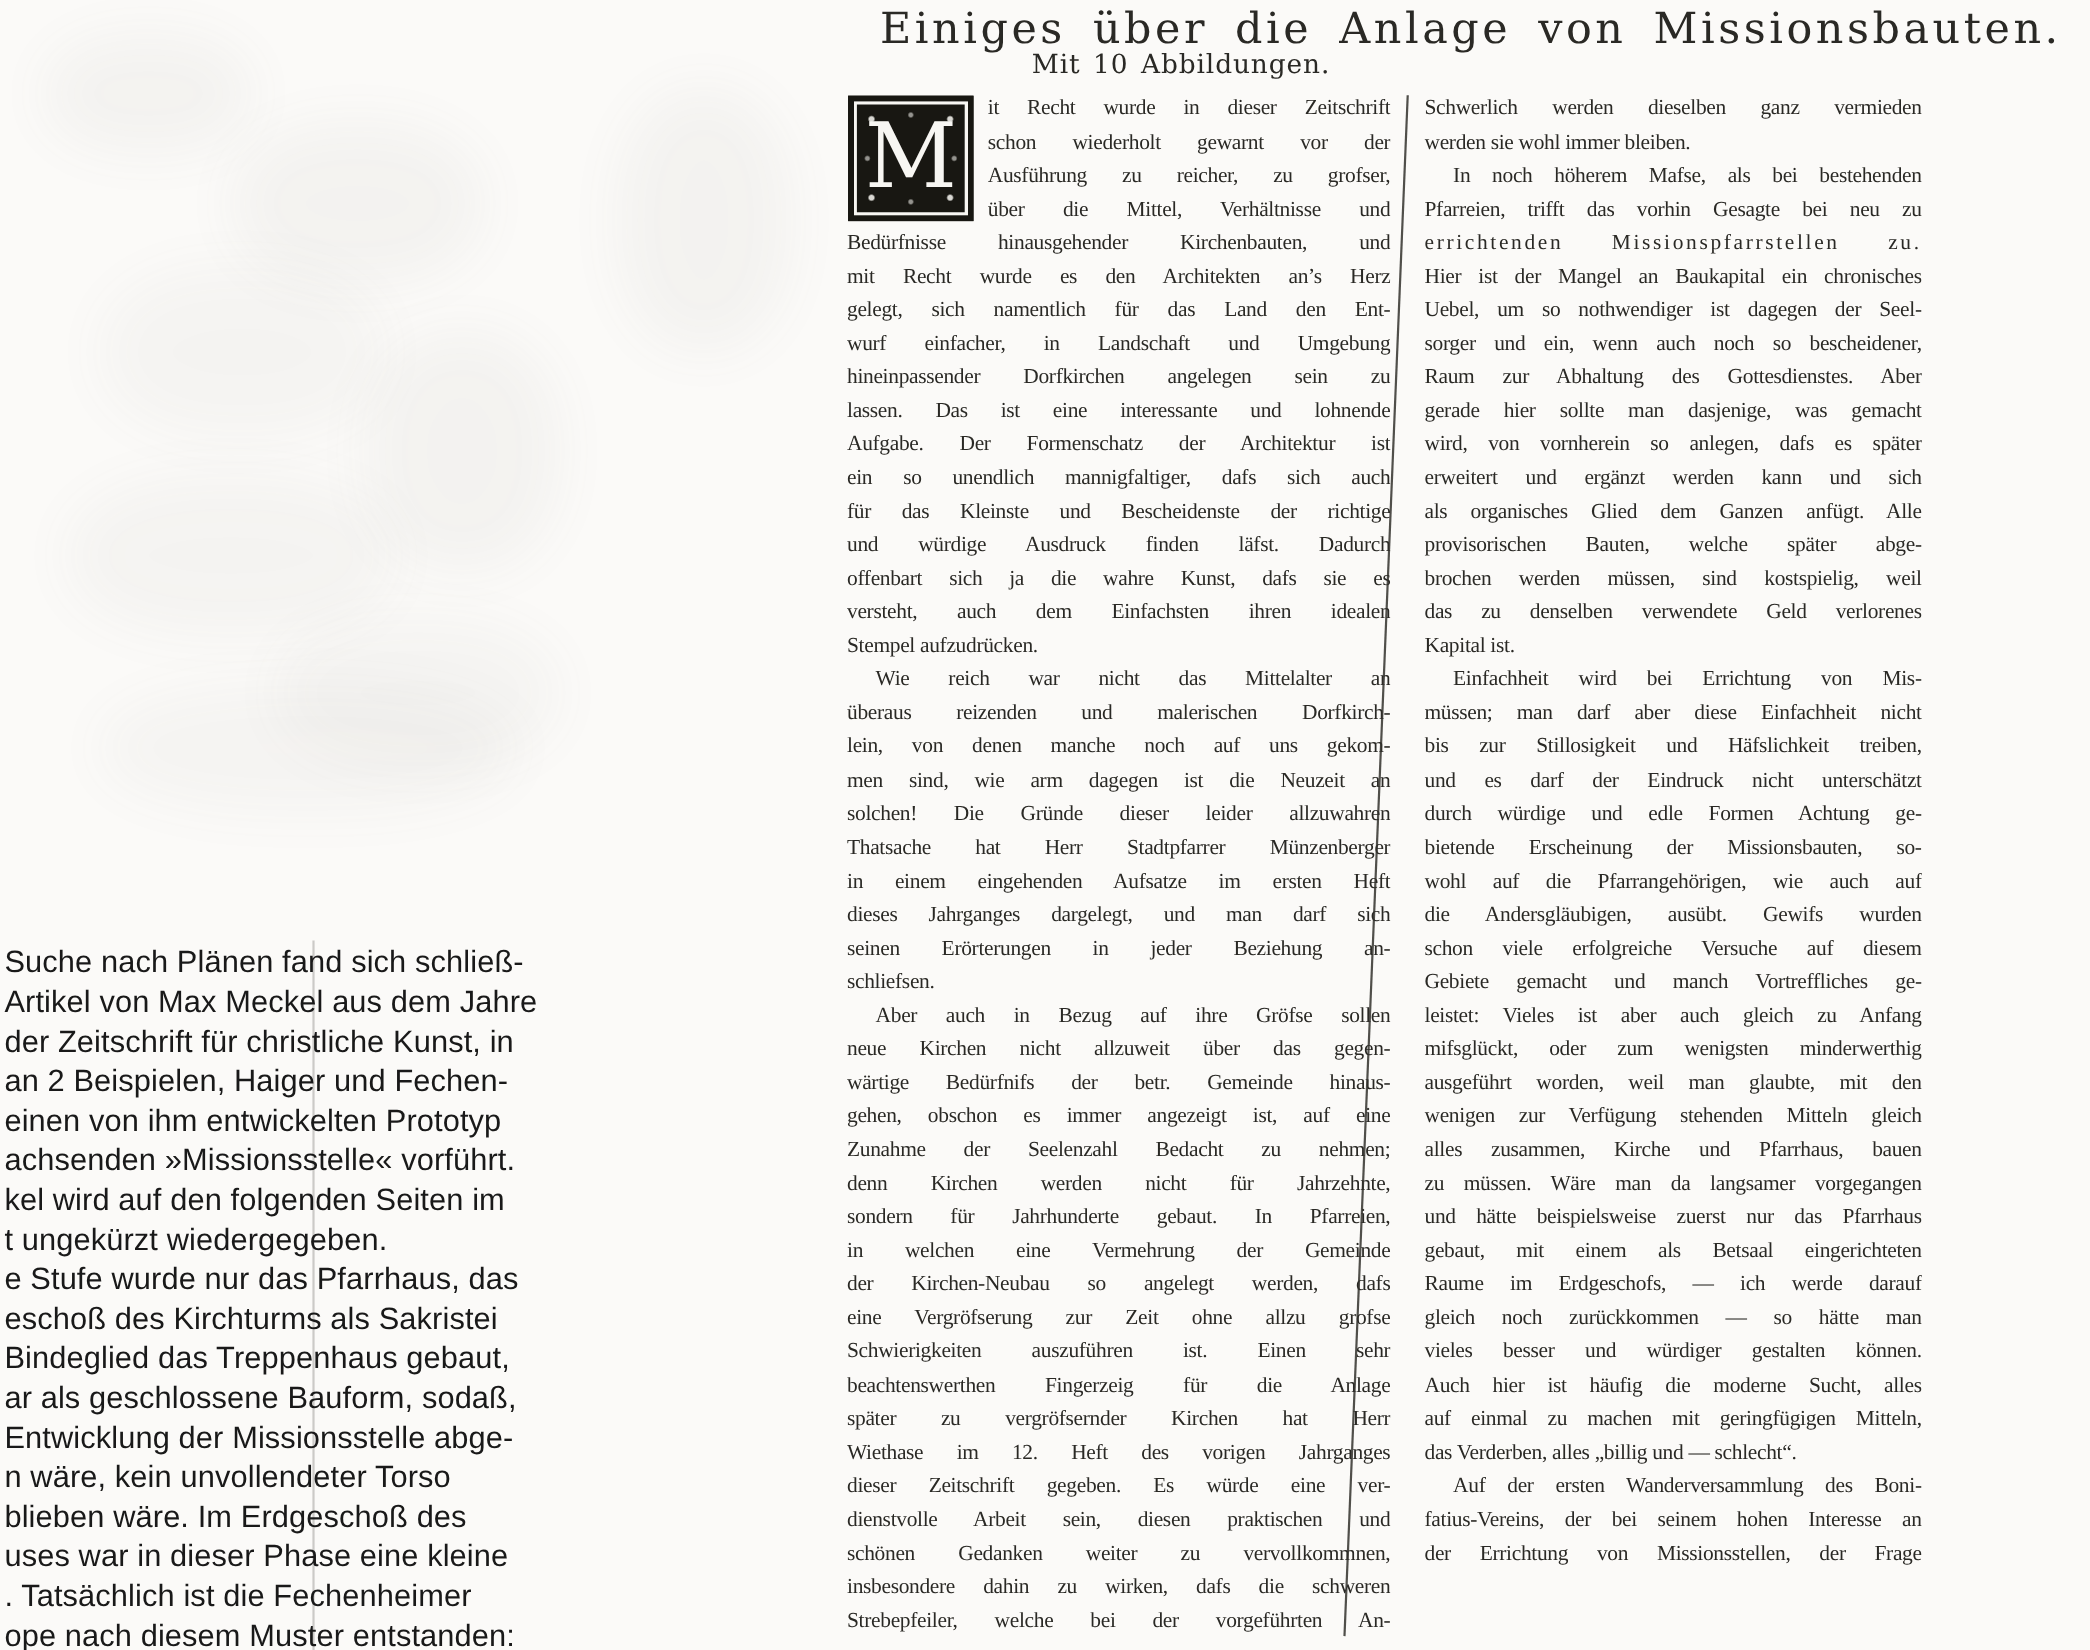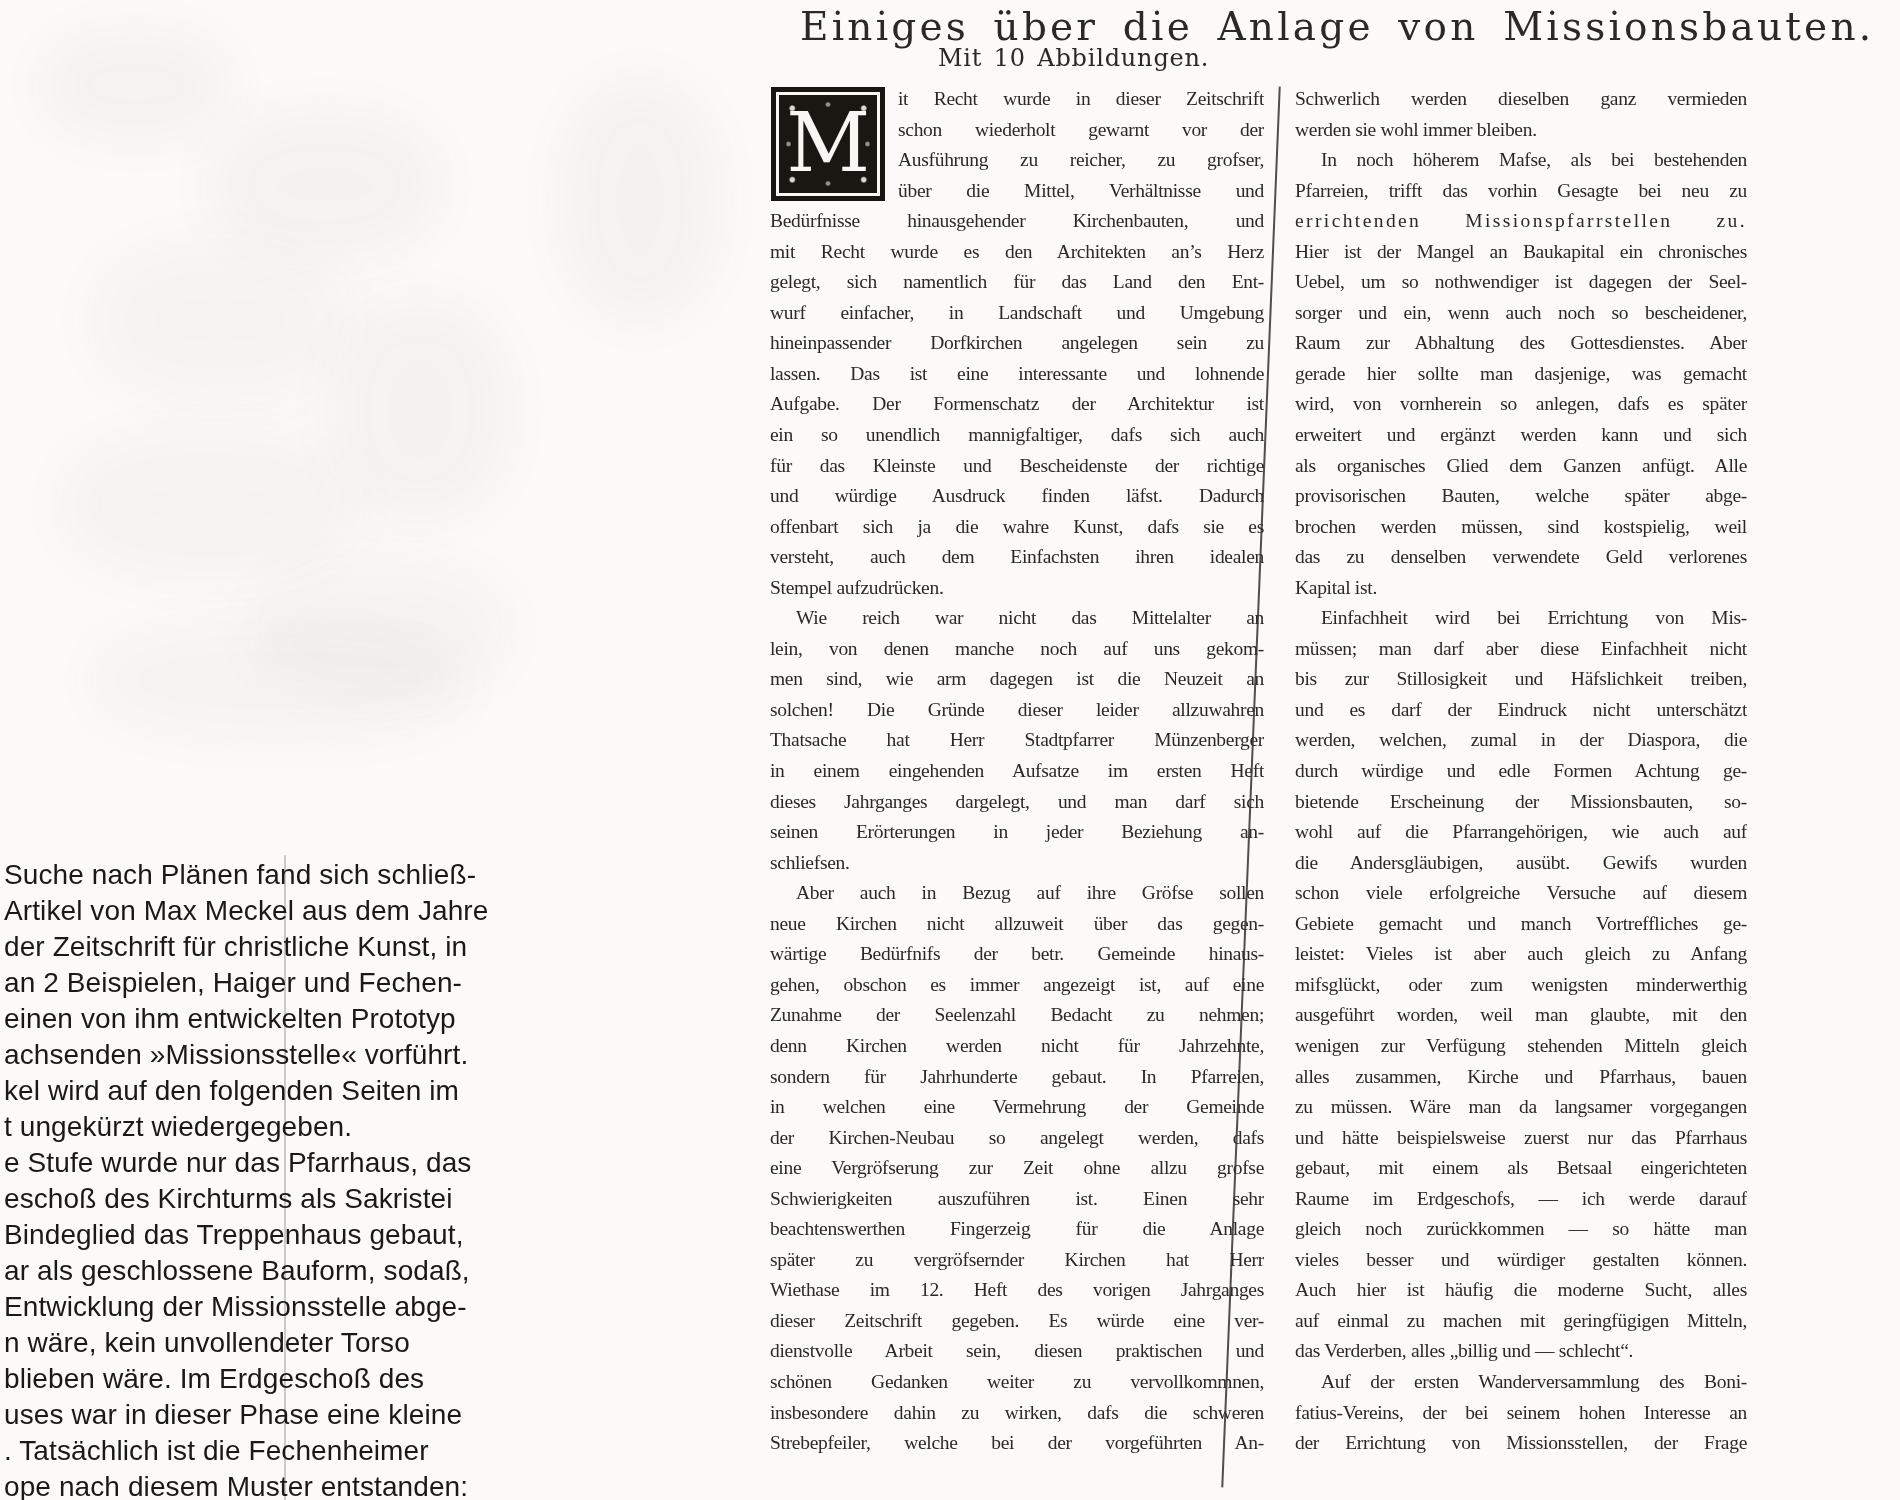--- a/index.html
+++ b/index.html
@@ -122,20 +122,21 @@
       <div class="tl">hineinpassender Dorfkirchen angelegen sein zu</div>
       <div class="tl">lassen. Das ist eine interessante und lohnende</div>
       <div class="tl">Aufgabe. Der Formenschatz der Architektur ist</div>
       <div class="tl">ein so unendlich mannigfaltiger, dafs sich auch</div>
       <div class="tl">für das Kleinste und Bescheidenste der richtige</div>
       <div class="tl">und würdige Ausdruck finden läfst. Dadurch</div>
       <div class="tl">offenbart sich ja die wahre Kunst, dafs sie es</div>
       <div class="tl">versteht, auch dem Einfachsten ihren idealen</div>
       <div class="tl e">Stempel aufzudrücken.</div>
       <div class="tl p">Wie reich war nicht das Mittelalter an</div>
+      <div class="tl">überaus reizenden und malerischen Dorfkirch-</div>
       <div class="tl">lein, von denen manche noch auf uns gekom-</div>
       <div class="tl">men sind, wie arm dagegen ist die Neuzeit an</div>
       <div class="tl">solchen! Die Gründe dieser leider allzuwahren</div>
       <div class="tl">Thatsache hat Herr Stadtpfarrer Münzenberger</div>
       <div class="tl">in einem eingehenden Aufsatze im ersten Heft</div>
       <div class="tl">dieses Jahrganges dargelegt, und man darf sich</div>
       <div class="tl">seinen Erörterungen in jeder Beziehung an-</div>
       <div class="tl e">schliefsen.</div>
       <div class="tl p">Aber auch in Bezug auf ihre Gröfse sollen</div>
       <div class="tl">neue Kirchen nicht allzuweit über das gegen-</div>
@@ -175,21 +176,20 @@
       <div class="tl">erweitert und ergänzt werden kann und sich</div>
       <div class="tl">als organisches Glied dem Ganzen anfügt. Alle</div>
       <div class="tl">provisorischen Bauten, welche später abge-</div>
       <div class="tl">brochen werden müssen, sind kostspielig, weil</div>
       <div class="tl">das zu denselben verwendete Geld verlorenes</div>
       <div class="tl e">Kapital ist.</div>
       <div class="tl p">Einfachheit wird bei Errichtung von Mis-</div>
       <div class="tl">müssen; man darf aber diese Einfachheit nicht</div>
       <div class="tl">bis zur Stillosigkeit und Häfslichkeit treiben,</div>
       <div class="tl">und es darf der Eindruck nicht unterschätzt</div>
-      <div class="tl">werden, welchen, zumal in der Diaspora, die</div>
       <div class="tl">durch würdige und edle Formen Achtung ge-</div>
       <div class="tl">bietende Erscheinung der Missionsbauten, so-</div>
       <div class="tl">wohl auf die Pfarrangehörigen, wie auch auf</div>
       <div class="tl">die Andersgläubigen, ausübt. Gewifs wurden</div>
       <div class="tl">schon viele erfolgreiche Versuche auf diesem</div>
       <div class="tl">Gebiete gemacht und manch Vortreffliches ge-</div>
       <div class="tl">leistet: Vieles ist aber auch gleich zu Anfang</div>
       <div class="tl">mifsglückt, oder zum wenigsten minderwerthig</div>
       <div class="tl">ausgeführt worden, weil man glaubte, mit den</div>
       <div class="tl">wenigen zur Verfügung stehenden Mitteln gleich</div>

